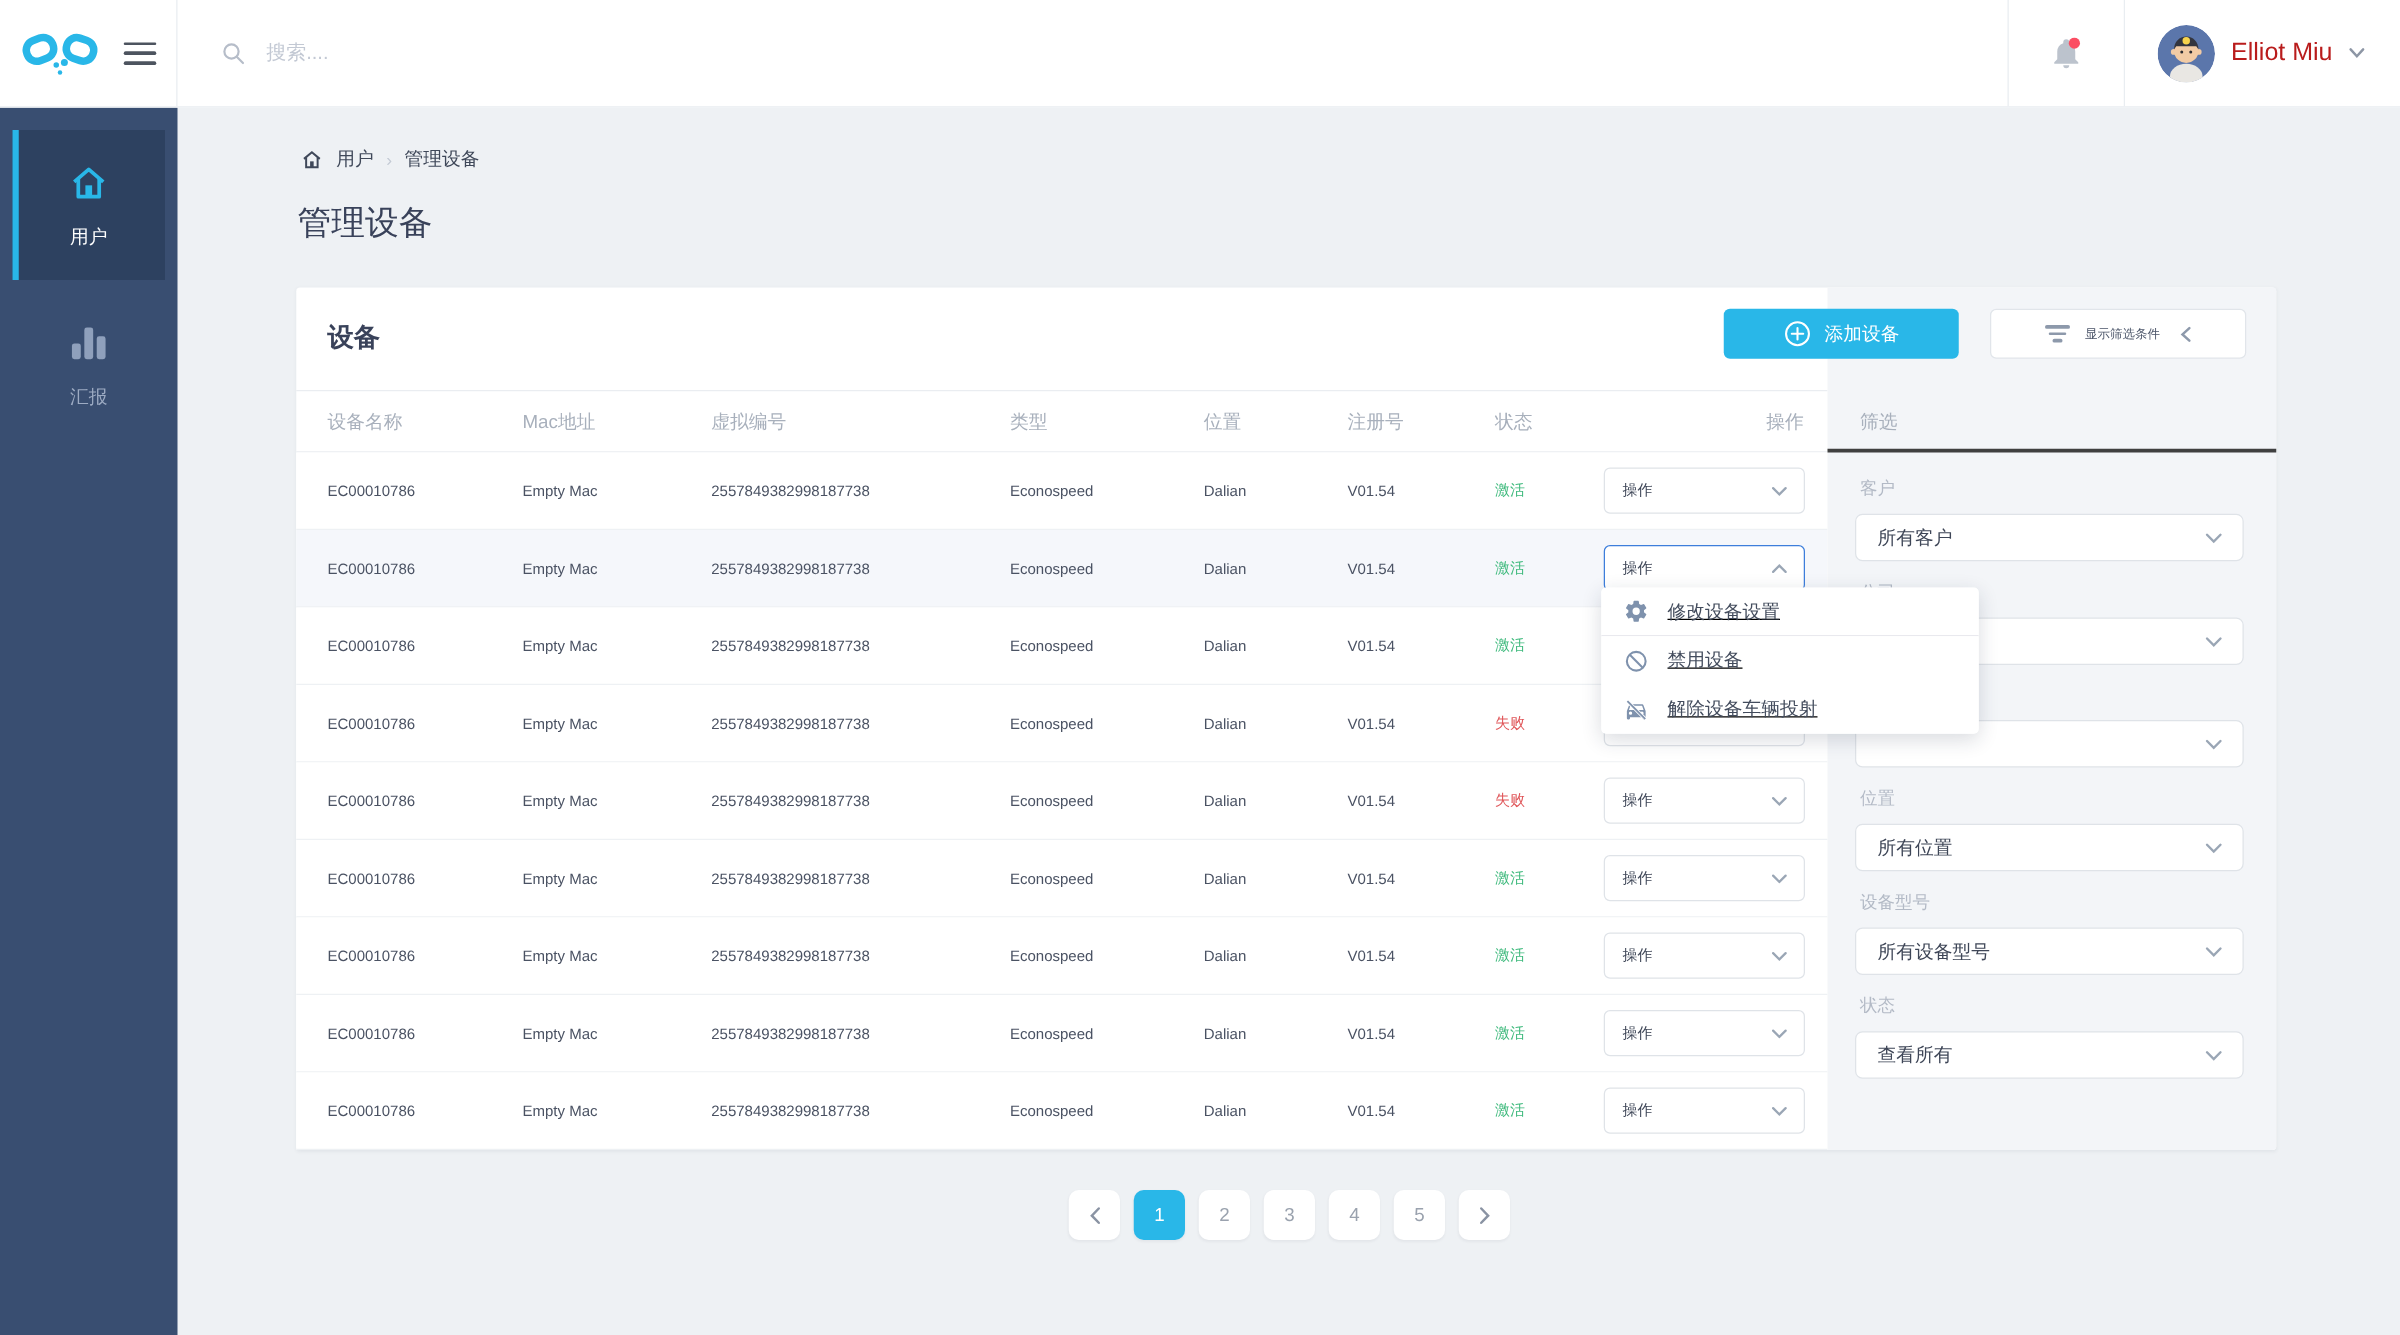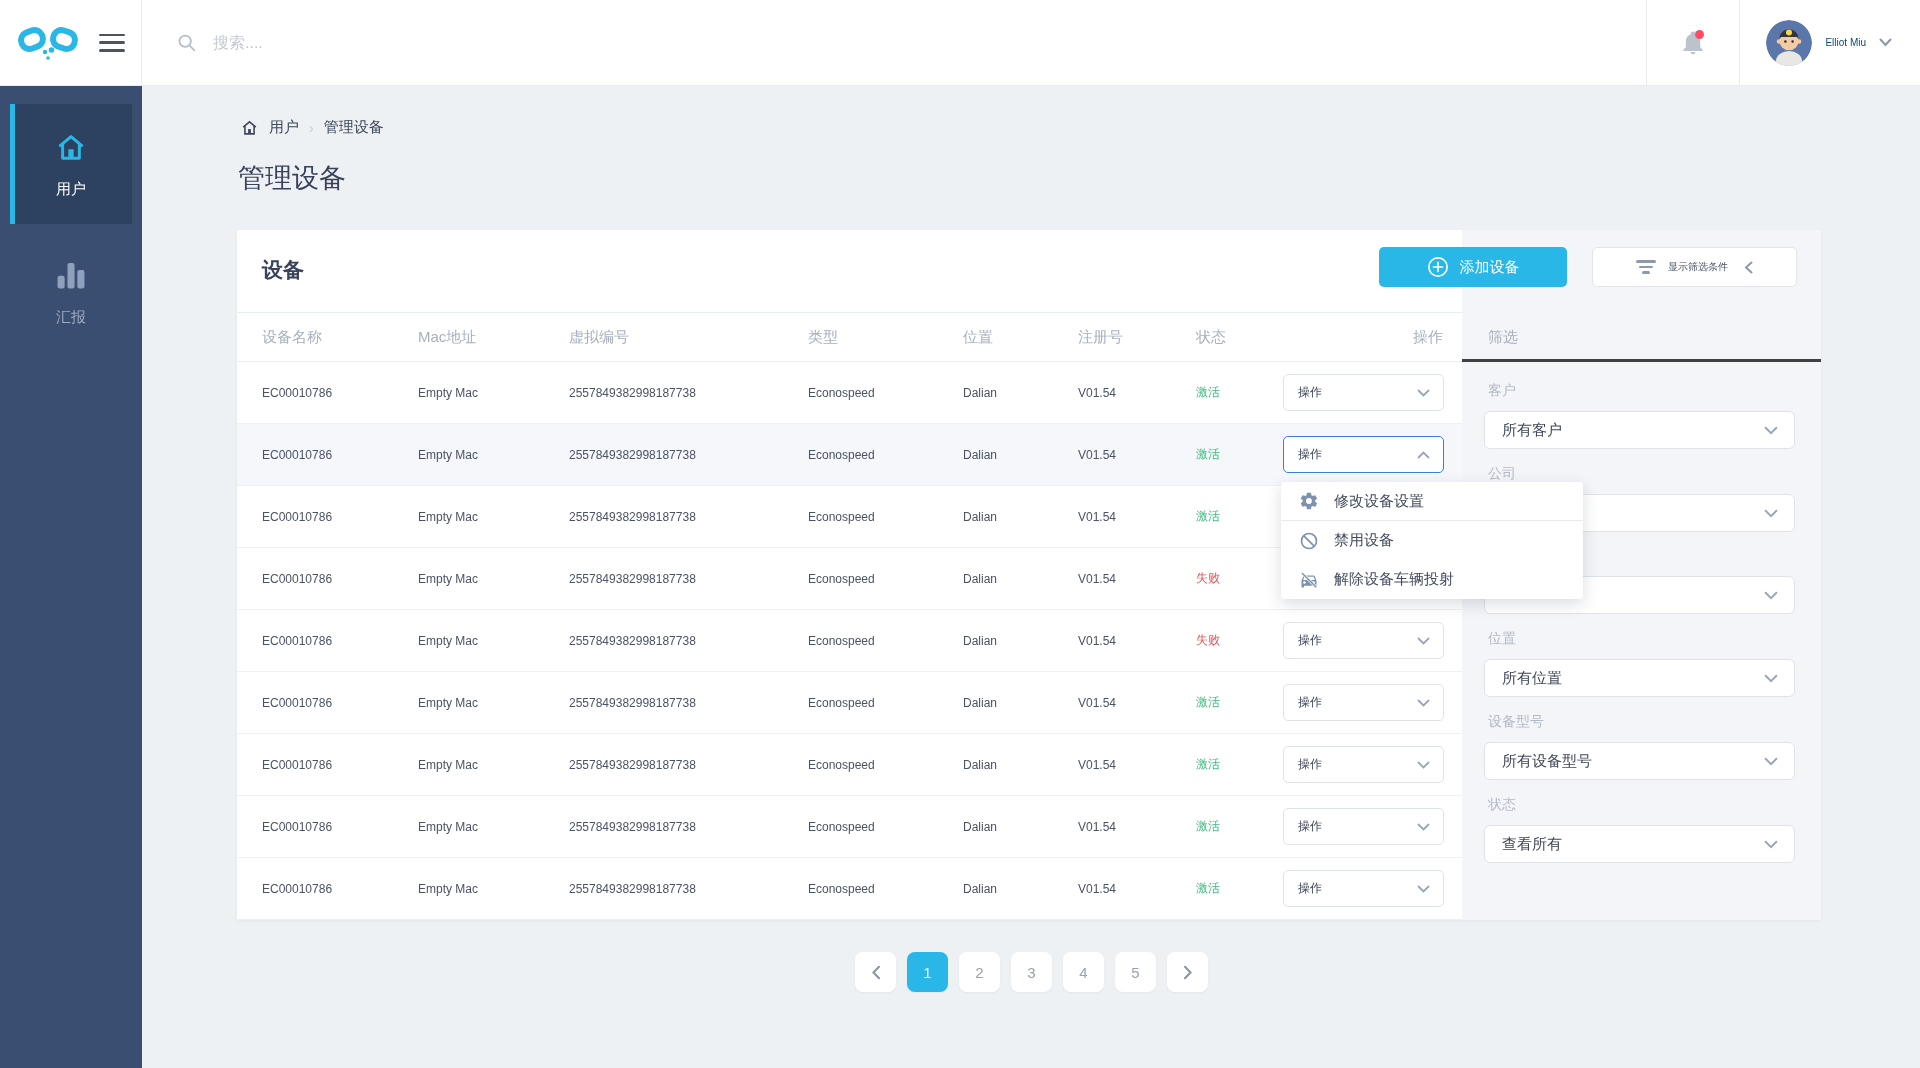--- a/index.html
+++ b/index.html
@@ -15,21 +15,21 @@
   .search-wrap{display:flex;align-items:center;gap:14px;padding-left:34px;flex:1;}
   .search-wrap svg{width:21px;height:21px;stroke:#b6bdc9;}
   .search-input{border:none;outline:none;font-size:16px;color:#4a5263;width:420px;background:transparent;}
   .search-input::placeholder{color:#c3c9d4;}
   .hdr-right{display:flex;align-items:center;height:100%;}
   .hdr-divider{width:1px;height:100%;background:#e9edf1;}
   .bell-box{width:92px;height:100%;display:flex;align-items:center;justify-content:center;position:relative;cursor:pointer;}
   .bell-box svg{width:24px;height:26px;}
   .user-box{display:flex;align-items:center;gap:13px;padding:0 28px 0 26px;height:100%;cursor:pointer;}
   .avatar{width:46px;height:46px;border-radius:50%;overflow:hidden;flex:0 0 auto;}
-  .user-name{font-size:10px;color:#0c4a6e;}
+  .user-name{font-size:20px;color:#b91c1c;}
   .user-box .chev{width:13px;height:9px;stroke:#8d96a5;}
 
   
   .sidebar{position:absolute;left:0;top:86px;width:142px;height:982px;background:#394e71;z-index:10;padding-top:18px;}
   .side-item{position:relative;width:122px;height:120px;margin:0 auto 8px auto;display:flex;flex-direction:column;align-items:center;justify-content:center;gap:12px;cursor:pointer;color:#8fa0bc;}
   .side-item .lbl{font-size:15px;color:#9dabc3;}
   .side-item svg{width:34px;height:34px;}
   .side-item.active{background:#2d4160;}
   .side-item.active::before{content:"";position:absolute;left:0;top:0;bottom:0;width:5px;background:#29b7e8;}
   .side-item.active{color:#29b7e8;}
@@ -62,21 +62,21 @@
   .trow{display:grid;grid-template-columns:156px 151px 239px 155px 115px 118px 87px 1fr;align-items:center;height:62px;padding:0 19px 0 25px;border-bottom:1px solid #eef1f4;font-size:12px;color:#4a5263;background:#fff;}
   .trow.hl{background:#f5f7fb;}
   .status.active{color:#3fba7d;}
   .status.failed{color:#e0575a;}
   .cell-action{display:flex;justify-content:flex-end;}
   .act-select{width:161px;height:37px;border:1px solid #dfe3e8;border-radius:5px;background:#fff;display:flex;align-items:center;justify-content:space-between;padding:0 13px 0 14px;color:#3e4657;cursor:pointer;}
   .act-select svg{width:13px;height:8px;stroke:#9aa6b5;}
   .act-select.open{border:1px solid #3d7edb;}
 
   
-  .menu{position:absolute;left:1044px;top:252px;width:302px;background:#fff;border-radius:4px;box-shadow:0 5px 16px rgba(25,39,60,.16);z-index:60;overflow:hidden;}
+  .menu{position:absolute;left:1044px;top:240px;width:302px;background:#fff;border-radius:4px;box-shadow:0 5px 16px rgba(25,39,60,.16);z-index:60;overflow:hidden;text-decoration:underline;}
   .menu-item{height:39px;display:flex;align-items:center;gap:15px;padding:0 18px;font-size:15px;color:#434c5d;cursor:pointer;background:#fff;}
   .menu-item.hover{background:#ebebef;}
   .menu-item:first-child{border-bottom:1px solid #e9e9ee;}
   .menu-item svg{width:20px;height:20px;flex:0 0 auto;}
 
   
   .fpanel{position:absolute;right:0;top:0;width:359px;height:690px;background:#f3f5f8;border-radius:0 3px 3px 0;}
   .fpanel-header{height:132px;border-bottom:3px solid #404040;display:flex;align-items:flex-end;padding:0 0 12px 26px;}
   .fpanel-title{font-size:15px;color:#a8b0bc;}
   .fgroups{padding:20px 24px 0 22px;}

